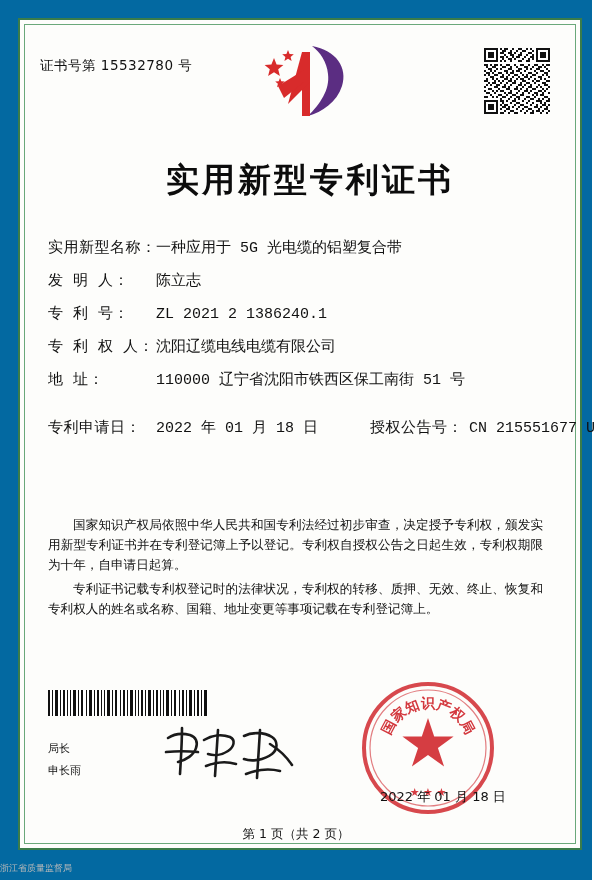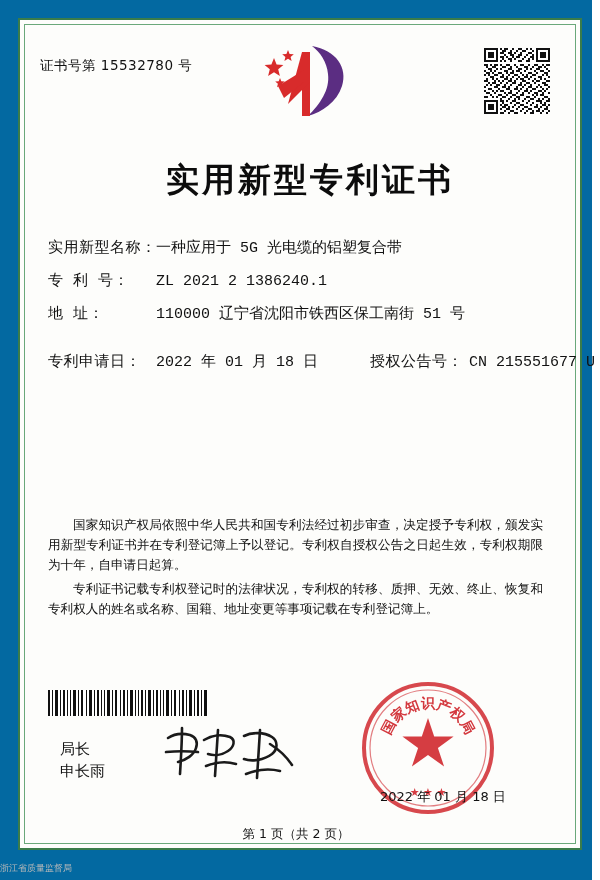--- a/index.html
+++ b/index.html
@@ -142,23 +142,23 @@
     position: absolute;
     left: 48px;
     top: 690px;
     width: 160px;
     height: 26px;
   }
 
   
   .sig-block {
     position: absolute;
-    left: 60px;
+    left: 48px;
     top: 738px;
-    font-size: 15px;
+    font-size: 11px;
     color: #111;
     line-height: 22px;
     font-family: "DejaVu Sans", "Liberation Sans", sans-serif;
   }
   .handwriting {
     position: absolute;
     left: 160px;
     top: 718px;
     width: 140px;
     height: 70px;
@@ -514,21 +514,27 @@
     </svg>
   </div>
 
   <div class="title">实用新型专利证书</div>
 
   <div class="fields">
     <div class="field-row">
       <span class="field-label">实用新型名称：</span><span class="field-value">一种应用于 5G 光电缆的铝塑复合带</span>
     </div>
     <div class="field-row">
+      <span class="field-label">发 明 人：</span><span class="field-value">陈立志</span>
+    </div>
+    <div class="field-row">
       <span class="field-label">专 利 号：</span><span class="field-value">ZL 2021 2 1386240.1</span>
+    </div>
+    <div class="field-row">
+      <span class="field-label">专 利 权 人：</span><span class="field-value">沈阳辽缆电线电缆有限公司</span>
     </div>
     <div class="field-row">
       <span class="field-label">地 址：</span><span class="field-value">110000 辽宁省沈阳市铁西区保工南街 51 号</span>
     </div>
     <div class="field-row">
       <span class="field-label">专利申请日：</span><span class="field-value">2022 年 01 月 18 日</span><span class="sub-label">授权公告号：</span><span class="sub-value">CN 215551677 U</span>
     </div>
   </div>
 
   <div class="body-text">

